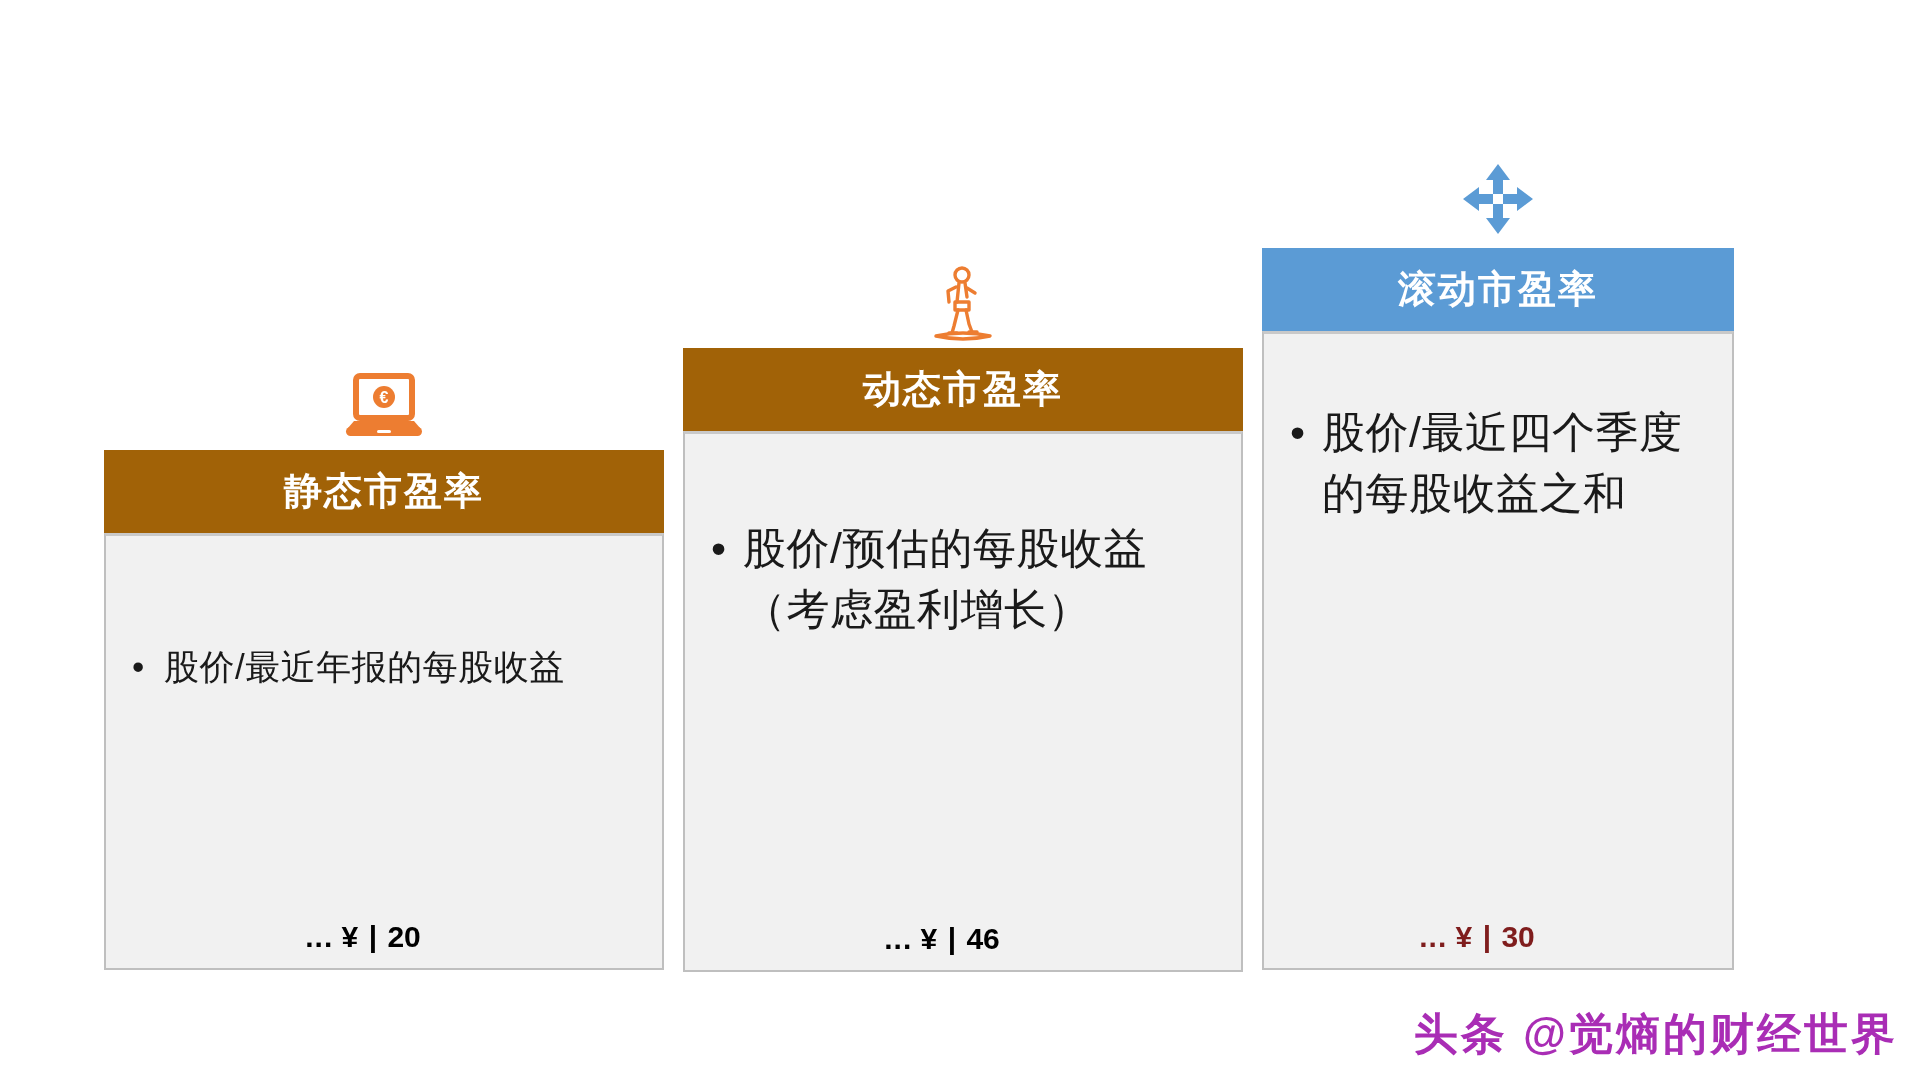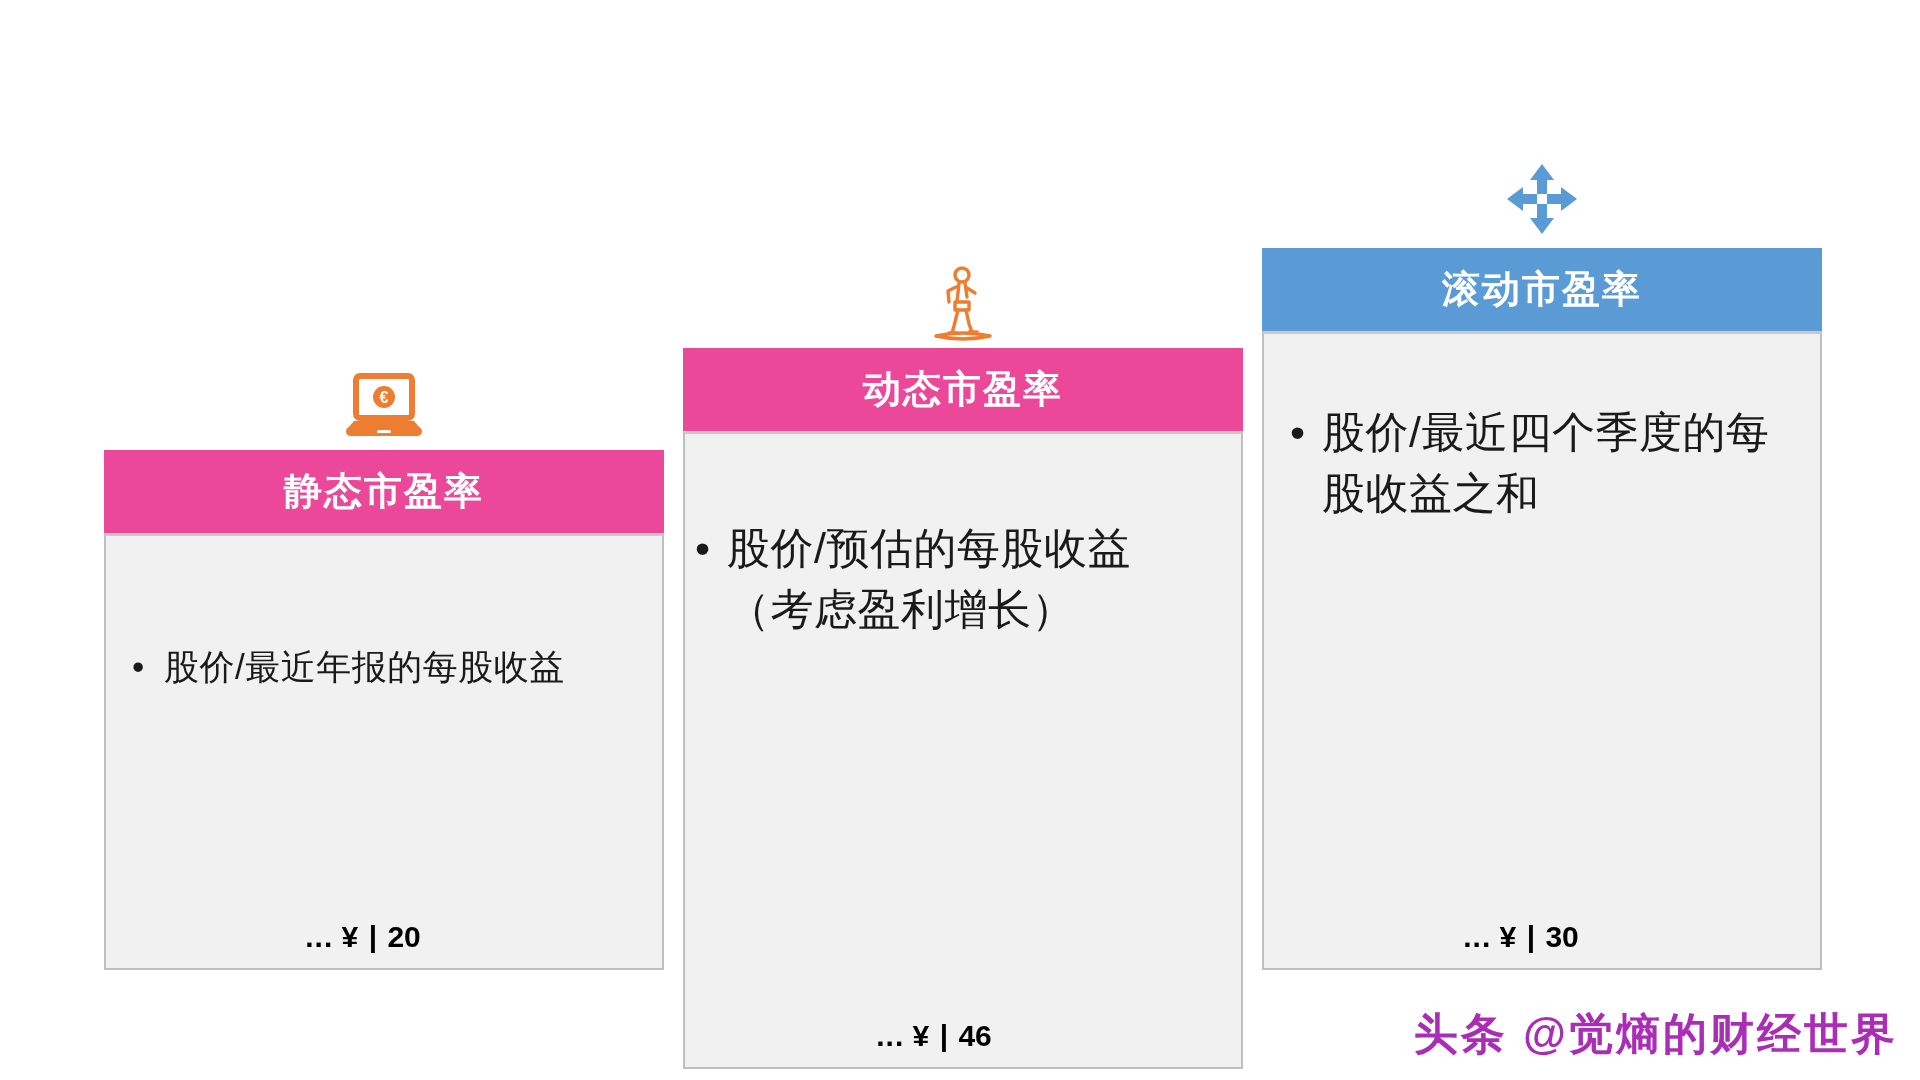--- a/index.html
+++ b/index.html
@@ -34,21 +34,21 @@
     width: 100%;
     display: flex;
     align-items: center;
     justify-content: center;
     color: #ffffff;
     font-weight: bold;
     letter-spacing: 2px;
     text-align: center;
     white-space: nowrap;
   }
-  .card-header.orange { background: #ec4899; }
+  .card-header.orange { background: #a16207; }
   .card-header.blue   { background: #5B9BD5; }
 
   .card-body {
     box-sizing: border-box;
     width: 100%;
     background: #F1F1F1;
     border: 2px solid #BFBFBF;
     border-top: 3px solid #C9C9C9;
     position: relative;
     display: flex;
@@ -89,31 +89,31 @@
   #card-1 .card-icon { top: -80px; }
   #card-1 .card-header { height: 83px; font-size: 38px; }
   #card-1 .card-body { height: 437px; padding: 22px 26px 0 26px; }
   #card-1 .bullet-item { font-size: 35px; padding-left: 32px; margin-top: 84px; }
   #card-1 .card-footer { font-size: 30px; padding: 0 42px 14px 0; }
 
   
   #card-2 { left: 683px; top: 348px; width: 560px; height: 622px; }
   #card-2 .card-icon { top: -82px; }
   #card-2 .card-header { height: 83px; font-size: 38px; }
-  #card-2 .card-body { height: 638px; padding: 22px 26px 0 10px; }
+  #card-2 .card-body { height: 541px; padding: 22px 26px 0 26px; }
   #card-2 .bullet-item { font-size: 43px; padding-left: 32px; margin-top: 62px; }
   #card-2 .card-footer { font-size: 30px; padding: 0 42px 14px 0; }
 
   
-  #card-3 { left: 1262px; top: 248px; width: 560px; height: 722px; }
+  #card-3 { left: 1262px; top: 248px; width: 472px; height: 722px; }
   #card-3 .card-icon { top: -86px; }
   #card-3 .card-header { height: 83px; font-size: 38px; }
   #card-3 .card-body { height: 639px; padding: 22px 26px 0 26px; }
   #card-3 .bullet-item { font-size: 43px; padding-left: 32px; margin-top: 46px; }
-  #card-3 .card-footer { font-size: 30px; padding: 0 42px 14px 0; color: #000000; }
+  #card-3 .card-footer { font-size: 30px; padding: 0 42px 14px 0; color: #7f1d1d; }
 
   
   #watermark {
     position: absolute;
     right: 22px;
     bottom: 16px;
     font-size: 44px;
     font-weight: bold;
     color: #a21caf;
     letter-spacing: 3px;

